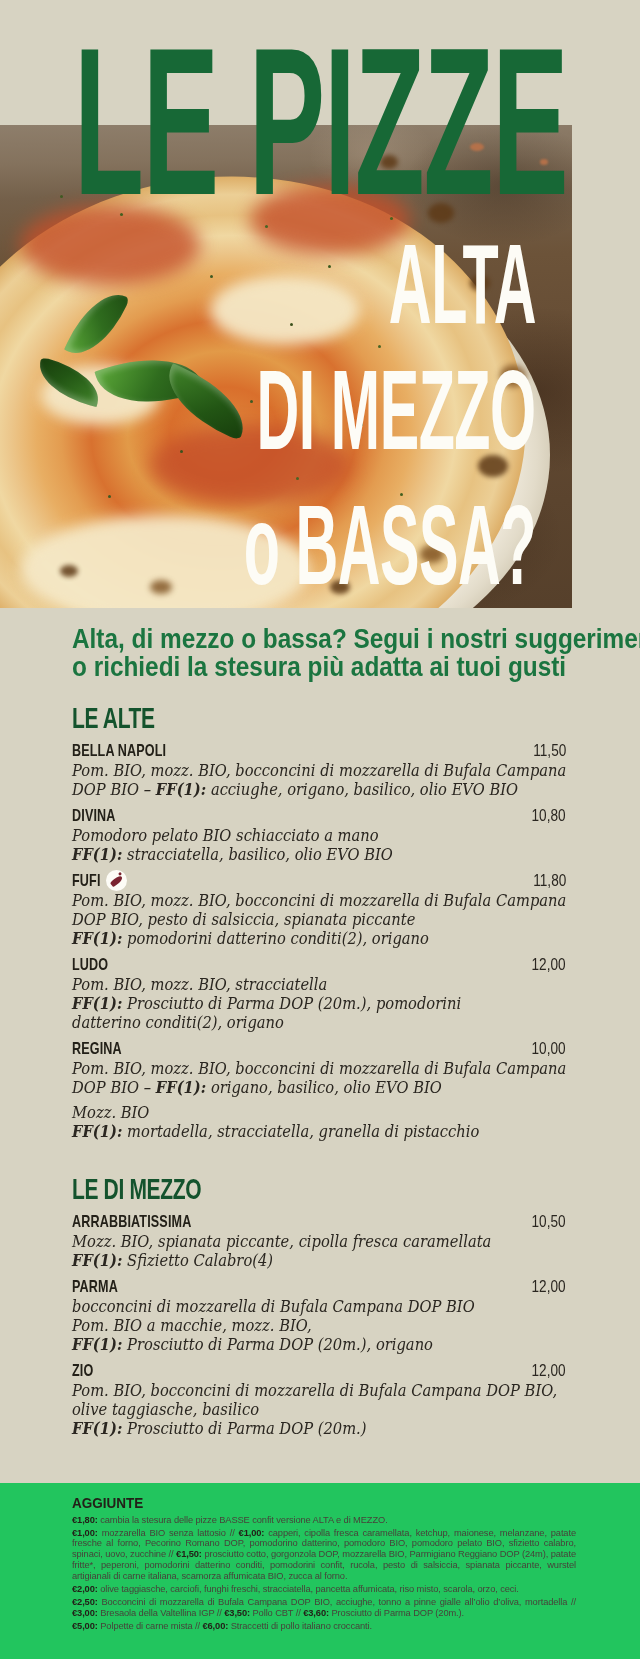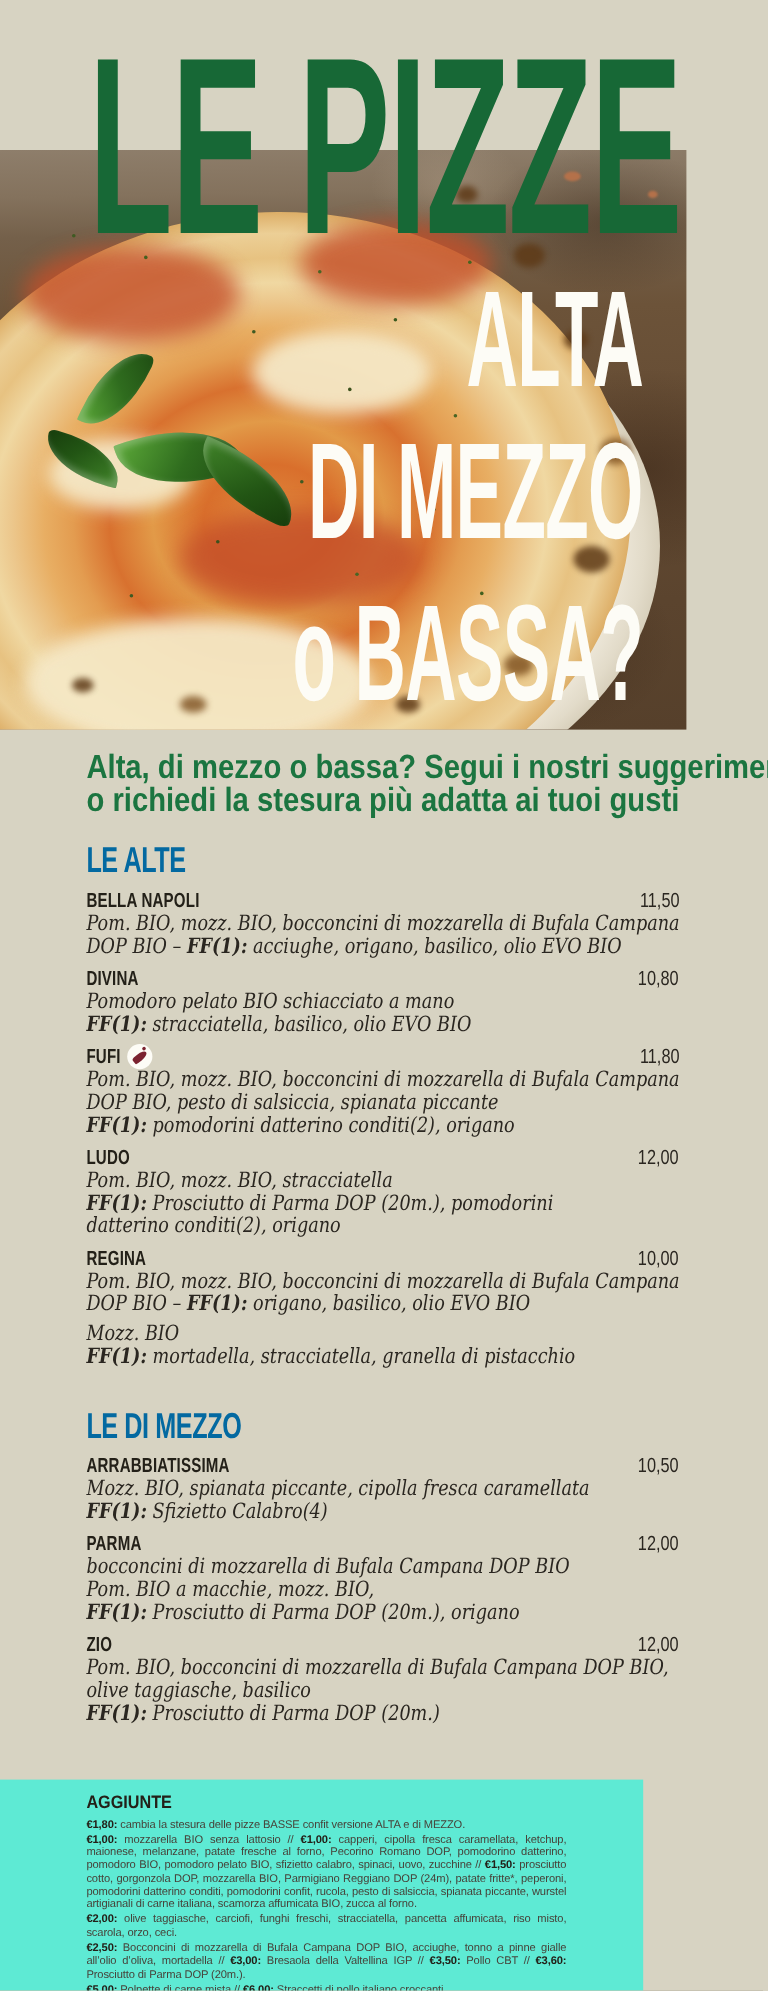--- a/index.html
+++ b/index.html
@@ -42,39 +42,39 @@
   .wline{position:absolute;right:104px;color:#fdfcf6;font-size:114px;font-weight:700;line-height:1;
          transform:scaleX(.52);transform-origin:100% 0;white-space:nowrap;z-index:6;letter-spacing:-1px;}
   .wl1{top:227px;} .wl2{top:353px;} .wl3{top:488px;}
 
   
   .tagline{position:absolute;left:72px;top:625px;color:#1b7540;font-weight:700;font-size:28px;line-height:27.5px;z-index:4;}
   .tagline div{transform:scaleX(.87);transform-origin:0 0;white-space:nowrap;}
 
   
   .sections{position:absolute;left:72px;top:703px;width:494px;}
-  .sec-h{margin:0 0 7px 0;font-size:30px;line-height:30px;color:#0369a1;}
+  .sec-h{margin:0 0 7px 0;font-size:30px;line-height:30px;color:#14532d;}
   .sec-h .sx-h{display:inline-block;transform:scaleX(.70);transform-origin:0 0;white-space:nowrap;font-weight:700;letter-spacing:-.5px;}
   .sec2{margin-top:33px;}
   .item{margin-bottom:6px;}
   .irow{position:relative;height:21px;line-height:21px;}
   .iname{display:inline-block;font-weight:700;font-size:17px;transform:scaleX(.74);transform-origin:0 0;
          white-space:nowrap;letter-spacing:.2px;color:#232018;}
   .price{position:absolute;right:0;top:0;font-size:17px;font-weight:400;color:#2a2620;
          transform:scaleX(.80);transform-origin:100% 0;}
   .chili{position:absolute;left:34px;top:0;width:21px;height:21px;border-radius:50%;background:#fdfcf6;}
   .pepper{position:absolute;left:4px;top:8px;width:13px;height:5.5px;border-radius:50% 90% 90% 30%;
           background:#7b2330;transform:rotate(-38deg);}
   .pepper:after{content:"";position:absolute;right:-2px;top:-2px;width:3px;height:3px;border-radius:50%;background:#7b2330;}
   .dline{height:19px;line-height:19px;font-family:"DejaVu Serif","Liberation Serif",serif;font-size:17.5px;color:#2a2620;font-style:italic;}
   .dline .sx-d{display:inline-block;transform:scaleX(.84);transform-origin:0 0;white-space:nowrap;}
   .dline b{font-weight:700;}
 
   
-  .footer{position:absolute;left:0;top:1483px;width:536px;height:176px;background:#5eead4;
+  .footer{position:absolute;left:0;top:1483px;width:640px;height:176px;background:#22c55e;
           box-sizing:border-box;padding:11px 64px 0 72px;}
   .fh{margin:0;font-size:15px;line-height:18px;color:#232018;}
   .fh .sx-h{display:inline-block;transform:scaleX(.9);transform-origin:0 0;font-weight:700;}
   .fp{margin:2.5px 0 0 0;font-size:9.3px;line-height:10.7px;color:#47433a;text-align:justify;
       letter-spacing:-.1px;}
   .fp b{color:#232018;}
 </style>
 </head>
 <body>
 

